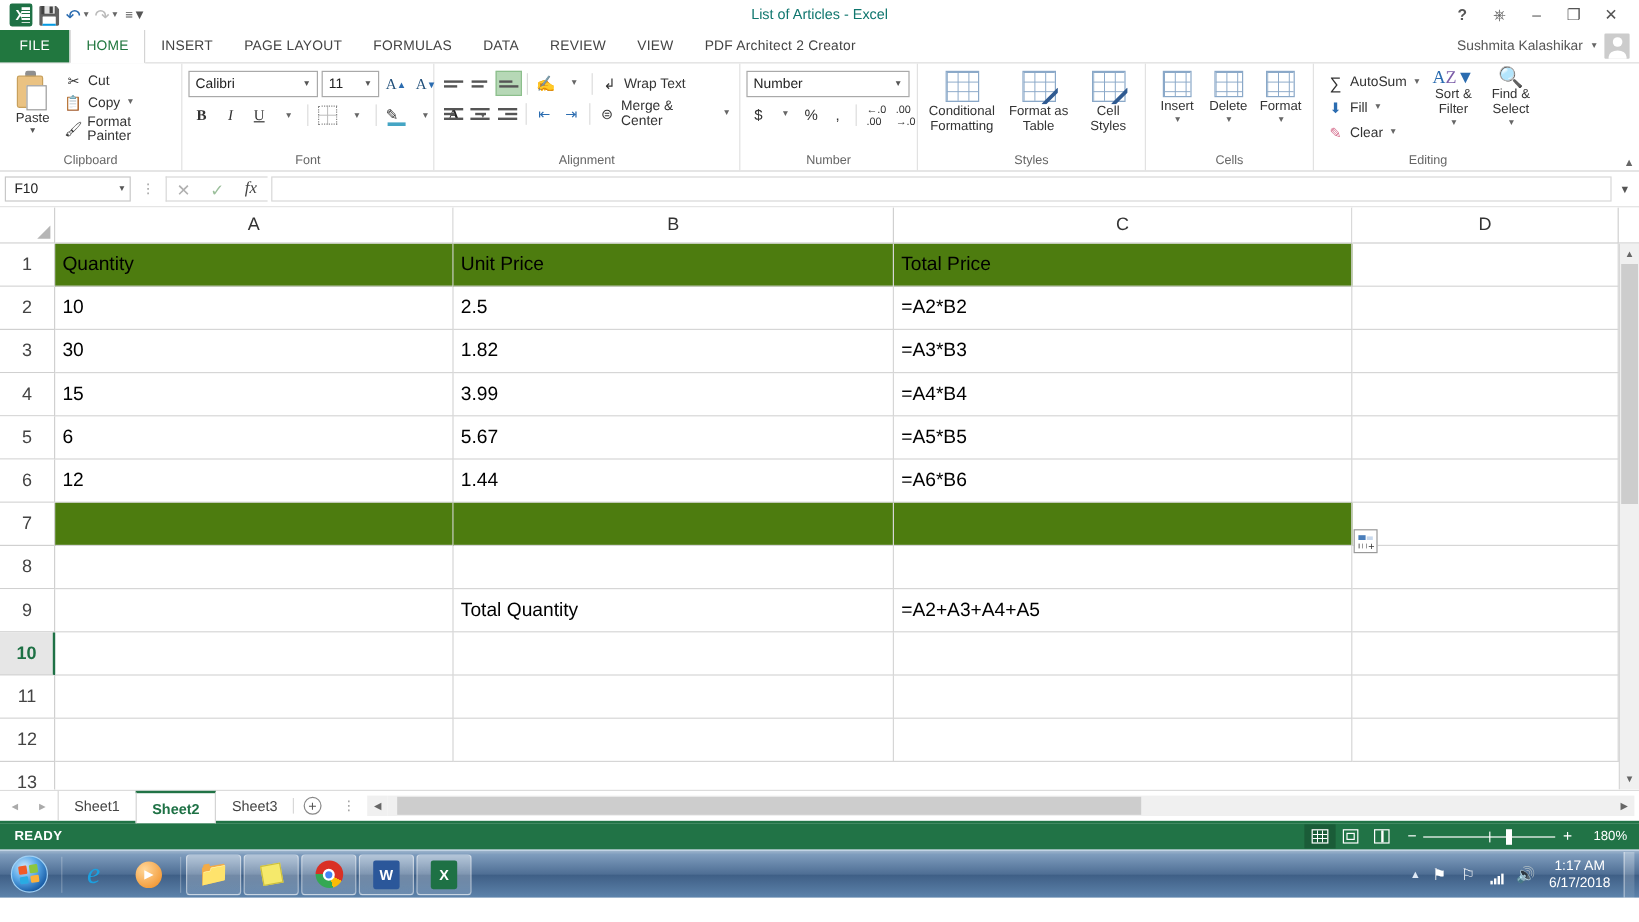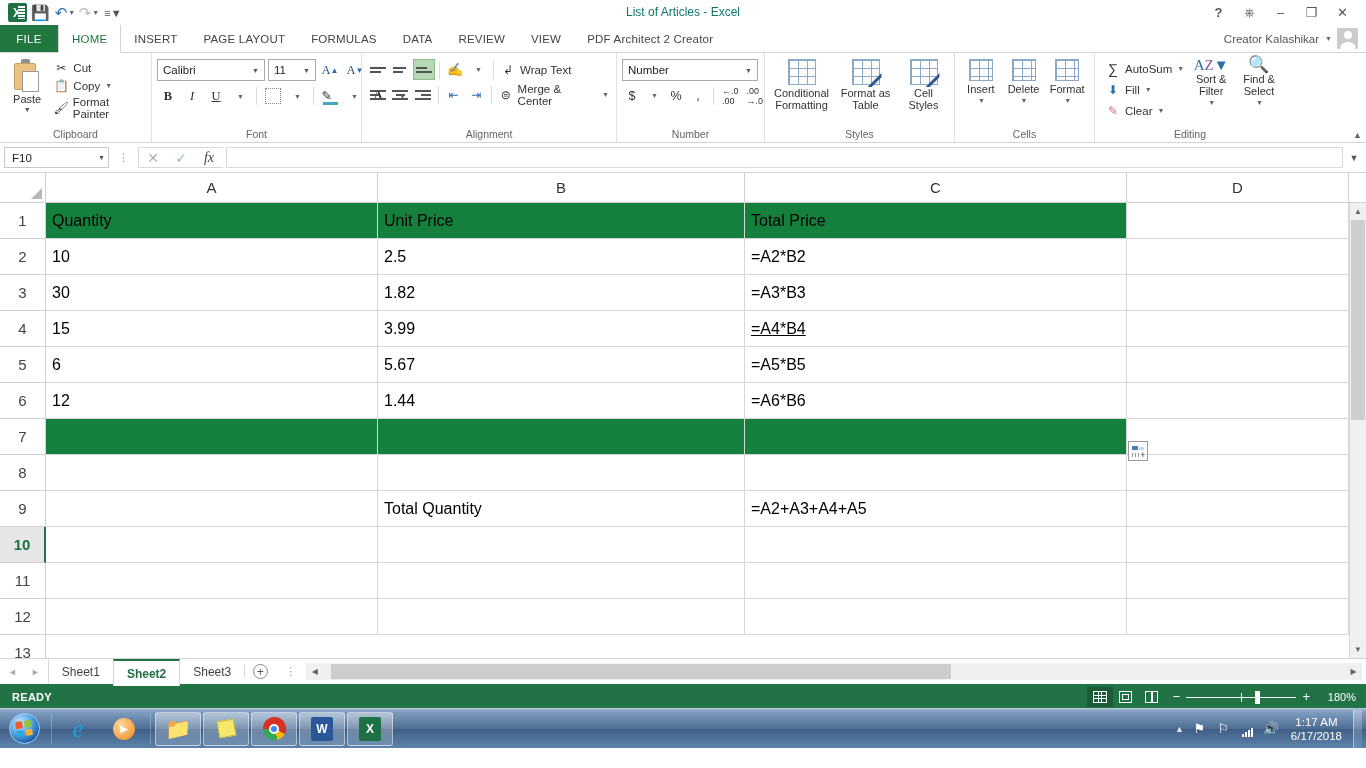--- a/index.html
+++ b/index.html
@@ -229,21 +229,21 @@
   }
   .rowhead.active { background: #e6e6e6; color: #1e7145; font-weight: bold; border-right: 2px solid #1e7145; }
   .cells { flex: 1; position: relative; }
   .row { display: flex; height: 36px; }
   .cell {
     border-right: 1px solid #d6d6d6; border-bottom: 1px solid #d6d6d6;
     display: flex; align-items: center; padding-left: 6px;
     font-size: 16px; color: #000; font-family: "Liberation Sans", sans-serif;
     overflow: hidden; white-space: nowrap; cursor: cell;
   }
-  .cell.teal { background: #15803d; }
+  .cell.teal { background: #4d7c0f; }
 
   .quickanalysis {
     position: absolute; width: 20px; height: 20px; background: #fff;
     border: 1px solid #9a9a9a; display: flex; align-items: center; justify-content: center;
     cursor: pointer; z-index: 5;
   }
   .qa-inner { width: 13px; height: 11px; position: relative; }
   .qa-inner .b1 { position: absolute; left: 0; top: 0; width: 6px; height: 4px; background: #4a7ebb; }
   .qa-inner .b2 { position: absolute; left: 7px; top: 1px; width: 5px; height: 3px; background: #c8d8ec; }
   .qa-inner .b3 { position: absolute; left: 0; bottom: 0; width: 8px; height: 4px;
@@ -377,21 +377,21 @@
   <div class="tab-file">FILE</div>
   <div class="tab active">HOME</div>
   <div class="tab">INSERT</div>
   <div class="tab">PAGE LAYOUT</div>
   <div class="tab">FORMULAS</div>
   <div class="tab">DATA</div>
   <div class="tab">REVIEW</div>
   <div class="tab">VIEW</div>
   <div class="tab">PDF Architect 2 Creator</div>
   <div class="user-area">
-    <span>Creator Kalashikar</span>
+    <span>Sushmita Kalashikar</span>
     <span class="caret">▼</span>
     <span class="avatar"></span>
   </div>
 </div>
 
 <div class="ribbon">
 
   <div class="rgroup" style="width:152px">
     <div class="rgroup-body">
       <div class="paste-btn">
@@ -715,21 +715,21 @@
         </div>
         <div class="row">
           <div class="cell" style="width: 332px;">30</div>
           <div class="cell" style="width: 367px;">1.82</div>
           <div class="cell" style="width: 382px;">=A3*B3</div>
           <div class="cell" style="width: 222px;"></div>
         </div>
         <div class="row">
           <div class="cell" style="width: 332px;">15</div>
           <div class="cell" style="width: 367px;">3.99</div>
-          <div class="cell" style="width: 382px; text-decoration: underline;">=A4*B4</div>
+          <div class="cell" style="width: 382px;">=A4*B4</div>
           <div class="cell" style="width: 222px;"></div>
         </div>
         <div class="row">
           <div class="cell" style="width: 332px;">6</div>
           <div class="cell" style="width: 367px;">5.67</div>
           <div class="cell" style="width: 382px;">=A5*B5</div>
           <div class="cell" style="width: 222px;"></div>
         </div>
         <div class="row">
           <div class="cell" style="width: 332px;">12</div>

